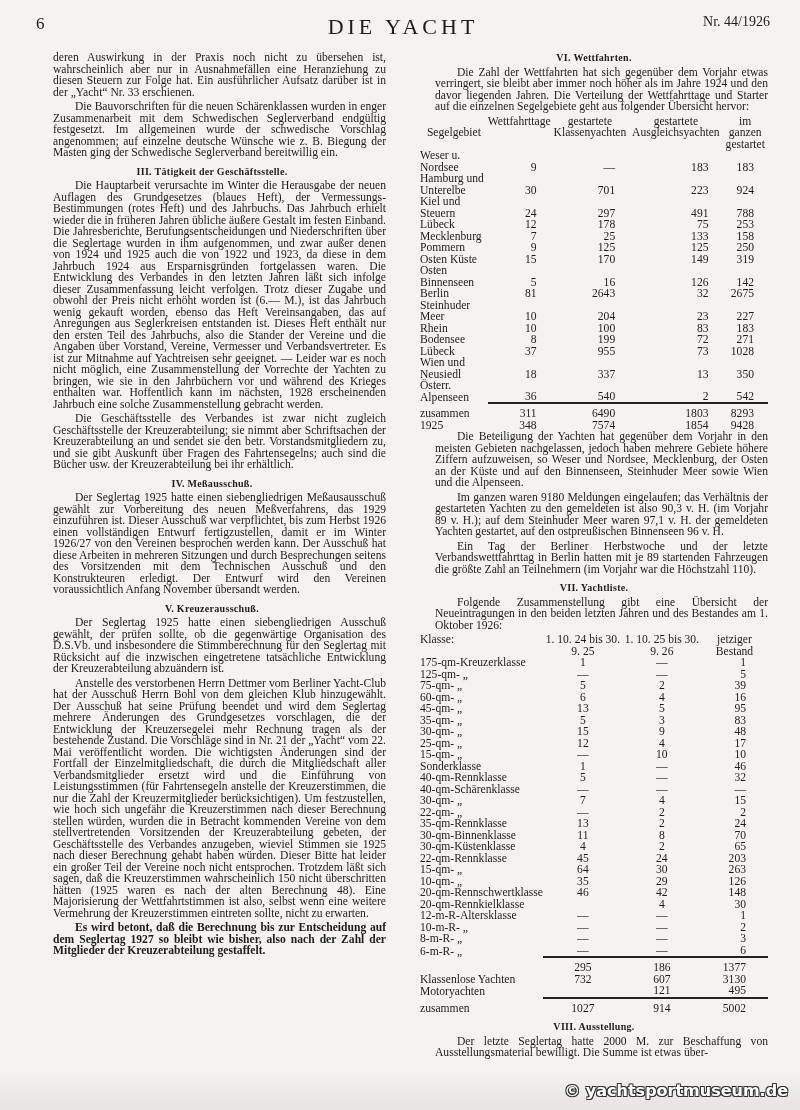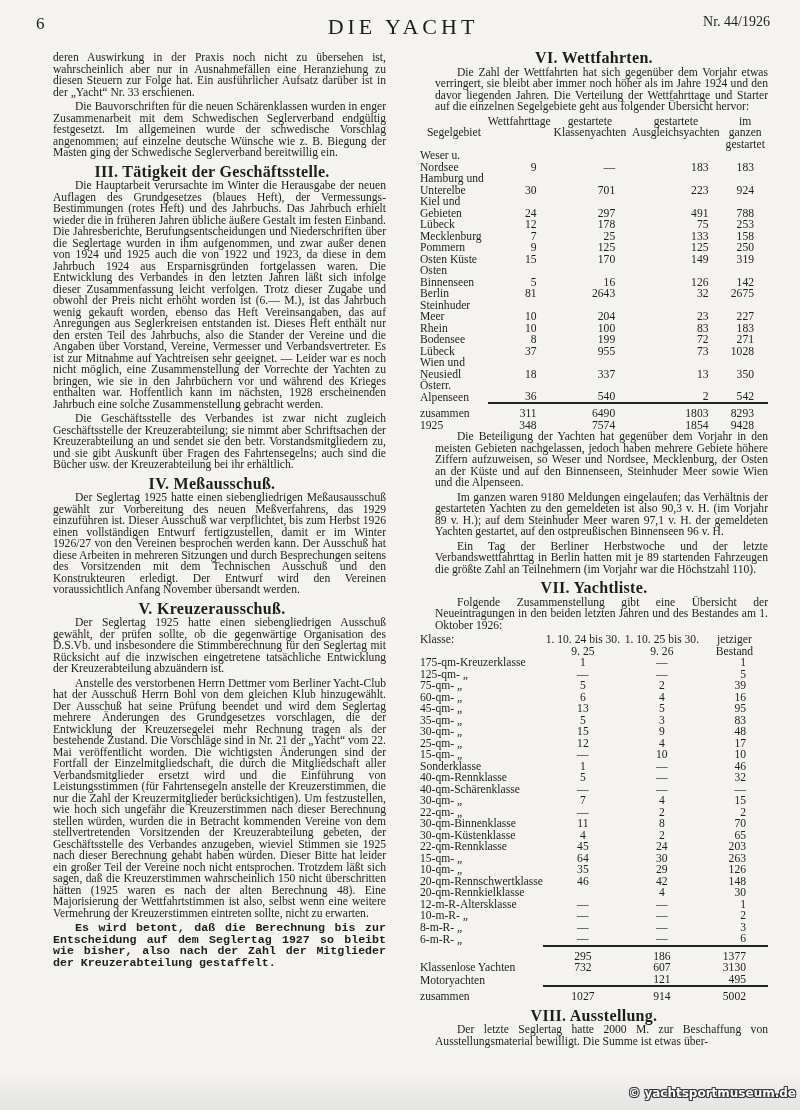--- a/index.html
+++ b/index.html
@@ -11,35 +11,35 @@
   .header { position:absolute; top:14px; left:36px; right:30px; height:30px; }
   .header .pg { position:absolute; left:0; top:0; font-size:17px; }
   .header .title { position:absolute; left:0; right:0; text-align:center; top:0; font-size:22px; letter-spacing:4px; }
   .header .issue { position:absolute; right:0; top:0; font-size:14px; }
 
   .col { position:absolute; top:52px; font-size:11.6px; line-height:11.5px; text-align:justify; }
   .col.left { left:38px; width:348px; }
   .col.right { left:420px; width:348px; }
   .col p { margin:0 0 3px 15px; text-indent:22px; hyphens:auto; }
   .col p.noindent { text-indent:0; }
-  .col p.bold { font-weight:bold;font-family:Liberation Mono, monospace; }
-  h2 { margin:7px 0 3px 0; font-size:16px; text-align:center; font-weight:bold; letter-spacing:0.3px; }
+  .col p.bold { font-weight:bold; }
+  h2 { margin:7px 0 3px 0; font-size:10px; text-align:center; font-weight:bold; letter-spacing:0.3px; }
 
   table { border-collapse:collapse; width:100%; font-size:11.6px; line-height:11.5px; }
   td, th { padding:0; font-weight:normal; vertical-align:bottom; }
   th { text-align:center; vertical-align:top; }
   .num { text-align:right; padding-right:14px; }
   .t1 td:first-child { text-align:left; }
   .rule td { border-top:2px solid #222; height:4px; padding:0; }
   .t2 .lbl { text-align:left; white-space:nowrap; }
   .t2 .c { text-align:center; }
   .t2 .r { text-align:right; padding-right:22px; }
   .watermark {
-    position:absolute; right:4px; bottom:10px; font-family:"DejaVu Sans", sans-serif;
-    font-size:12px; color:#fff; font-weight:bold;
+    position:absolute; right:12px; bottom:10px; font-family:"DejaVu Sans", sans-serif;
+    font-size:16px; color:#fff; font-weight:bold;
     text-shadow: -1px -1px 0 #333, 1px -1px 0 #333, -1px 1px 0 #333, 1px 1px 0 #333;
   }
   .noise { position:absolute; left:0; right:0; bottom:0; height:40px;
     background:linear-gradient(to bottom, rgba(244,243,240,0), rgba(200,200,200,0.35)); }
 </style>
 </head>
 <body>
 
 <div class="header">
   <span class="pg">6</span>
@@ -87,21 +87,21 @@
           <td class="num">183</td>
         </tr>
         <tr>
           <td class="">Hamburg und Unterelbe</td>
           <td class="num">30</td>
           <td class="num">701</td>
           <td class="num">223</td>
           <td class="num">924</td>
         </tr>
         <tr>
-          <td class="">Kiel und Gebieten</td>
+          <td class="">Kiel und Steuern</td>
           <td class="num">24</td>
           <td class="num">297</td>
           <td class="num">491</td>
           <td class="num">788</td>
         </tr>
         <tr>
           <td class="">Lübeck</td>
           <td class="num">12</td>
           <td class="num">178</td>
           <td class="num">75</td>
@@ -300,20 +300,26 @@
           <td class="c">4</td>
           <td class="r">15</td>
         </tr>
         <tr>
           <td class="lbl">22-qm-  „</td>
           <td class="c">—</td>
           <td class="c">2</td>
           <td class="r">2</td>
         </tr>
         <tr>
+          <td class="lbl">35-qm-Rennklasse</td>
+          <td class="c">13</td>
+          <td class="c">2</td>
+          <td class="r">24</td>
+        </tr>
+        <tr>
           <td class="lbl">30-qm-Binnenklasse</td>
           <td class="c">11</td>
           <td class="c">8</td>
           <td class="r">70</td>
         </tr>
         <tr>
           <td class="lbl">30-qm-Küstenklasse</td>
           <td class="c">4</td>
           <td class="c">2</td>
           <td class="r">65</td>

